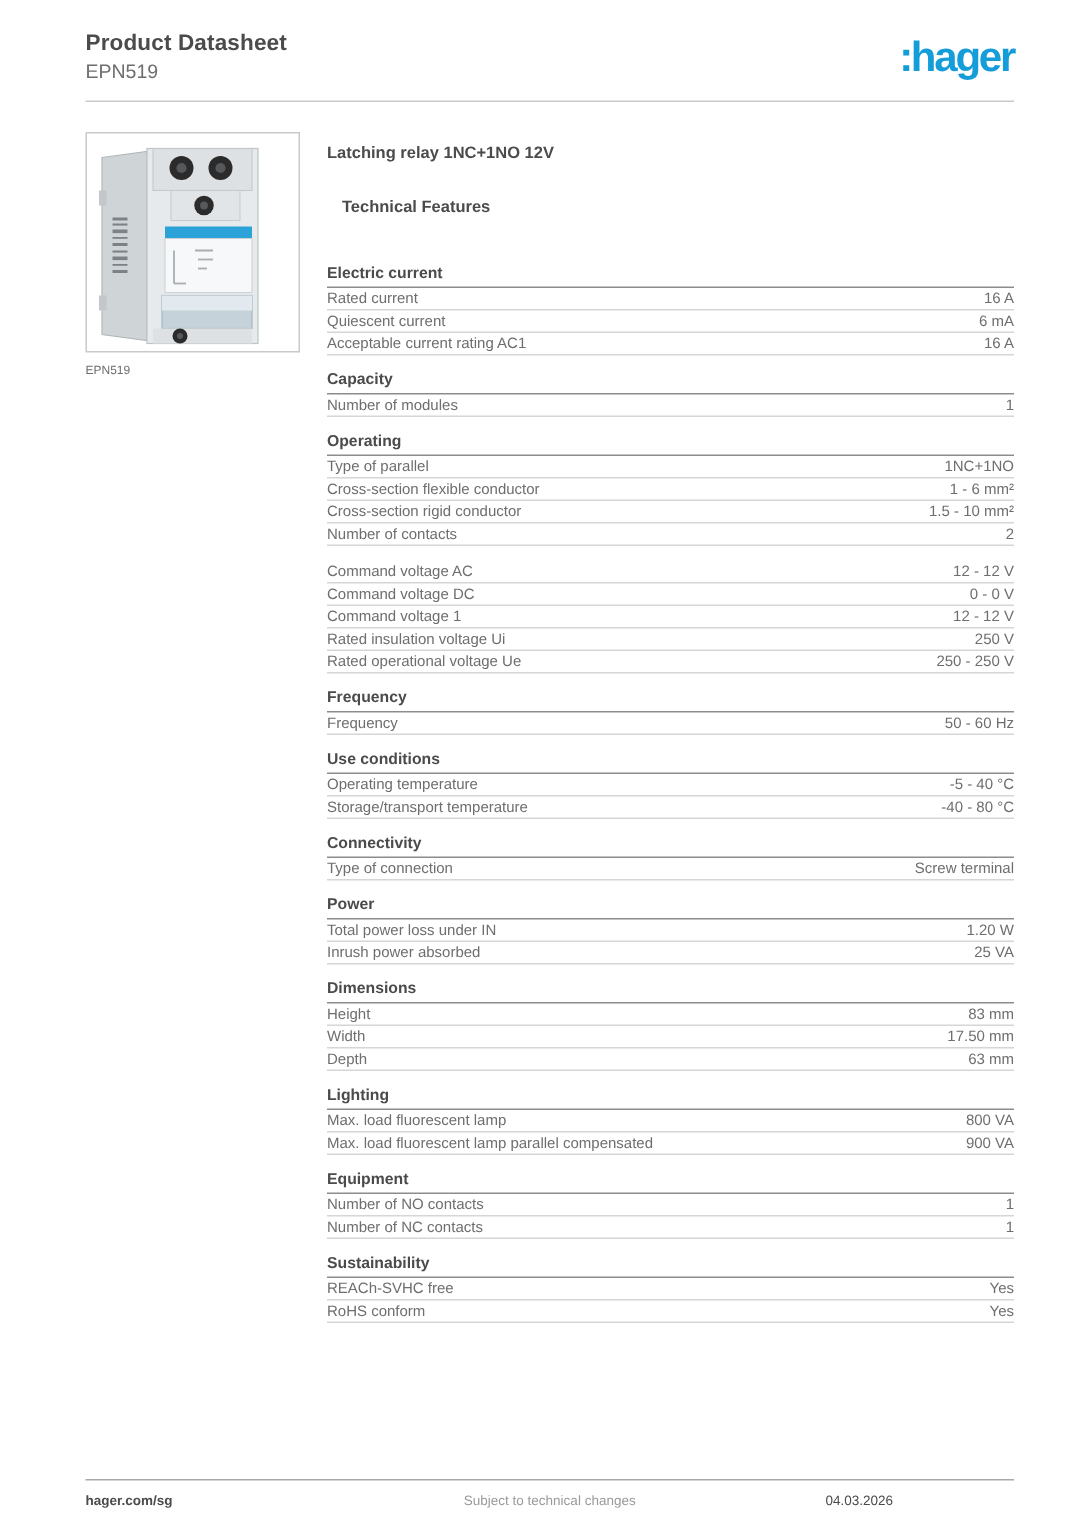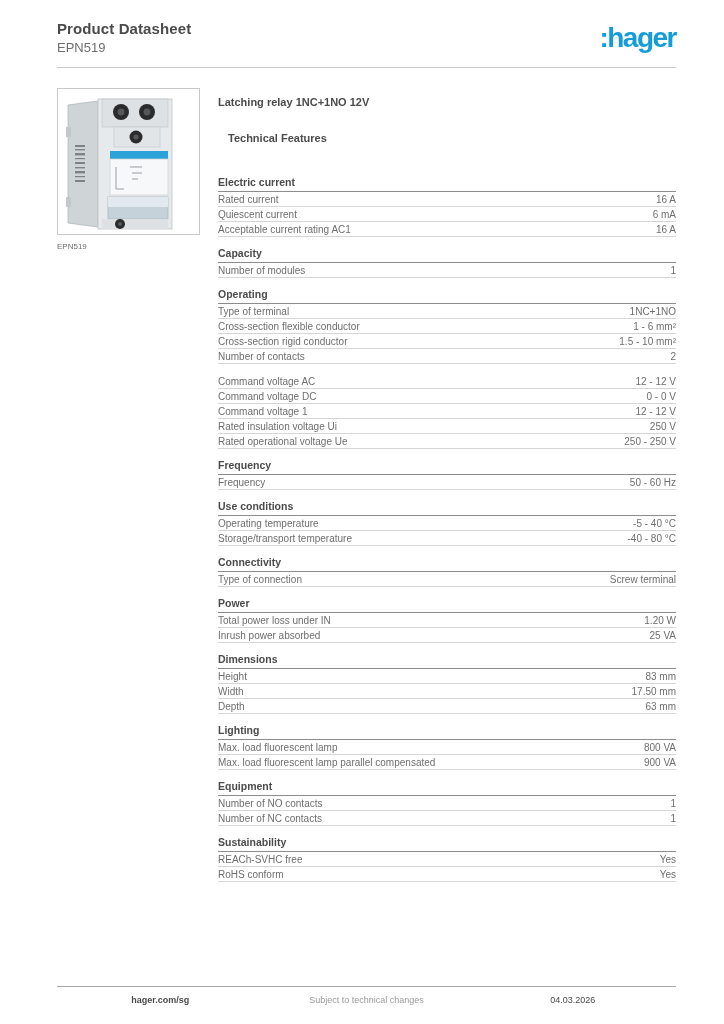--- a/index.html
+++ b/index.html
@@ -51,21 +51,21 @@
   }
   .spec-label { text-align:left; }
   .spec-value { text-align:right; white-space:nowrap; }
 
   
   .footer {
     position:absolute; left:57px; top:986px; width:619px;
     border-top:1px solid #a8a8a8; padding-top:8px;
     display:flex; font-size:9px;
   }
-  .f-left  { flex:1; text-align:center;  font-weight:bold; color:#4b4b4b; }
+  .f-left  { flex:1; text-align:left;  font-weight:bold; color:#4b4b4b; }
   .f-center{ flex:1; text-align:center; color:#9a9a9a; }
   .f-right { flex:1; text-align:center; font-weight:normal; color:#4b4b4b; }
 </style>
 </head>
 <body>
 
 <div class="page">
 
   <div class="header">
     <div>
@@ -151,21 +151,21 @@
         <section class="spec-section">
           <h3 class="spec-title">Capacity</h3>
           <div class="spec-row">
             <span class="spec-label">Number of modules</span>
             <span class="spec-value">1</span>
           </div>
         </section>
         <section class="spec-section">
           <h3 class="spec-title">Operating</h3>
           <div class="spec-row">
-            <span class="spec-label">Type of terminal</span>
+            <span class="spec-label">Type of parallel</span>
             <span class="spec-value">1NC+1NO</span>
           </div>
           <div class="spec-row">
             <span class="spec-label">Cross-section flexible conductor</span>
             <span class="spec-value">1 - 6 mm²</span>
           </div>
           <div class="spec-row">
             <span class="spec-label">Cross-section rigid conductor</span>
             <span class="spec-value">1.5 - 10 mm²</span>
           </div>

